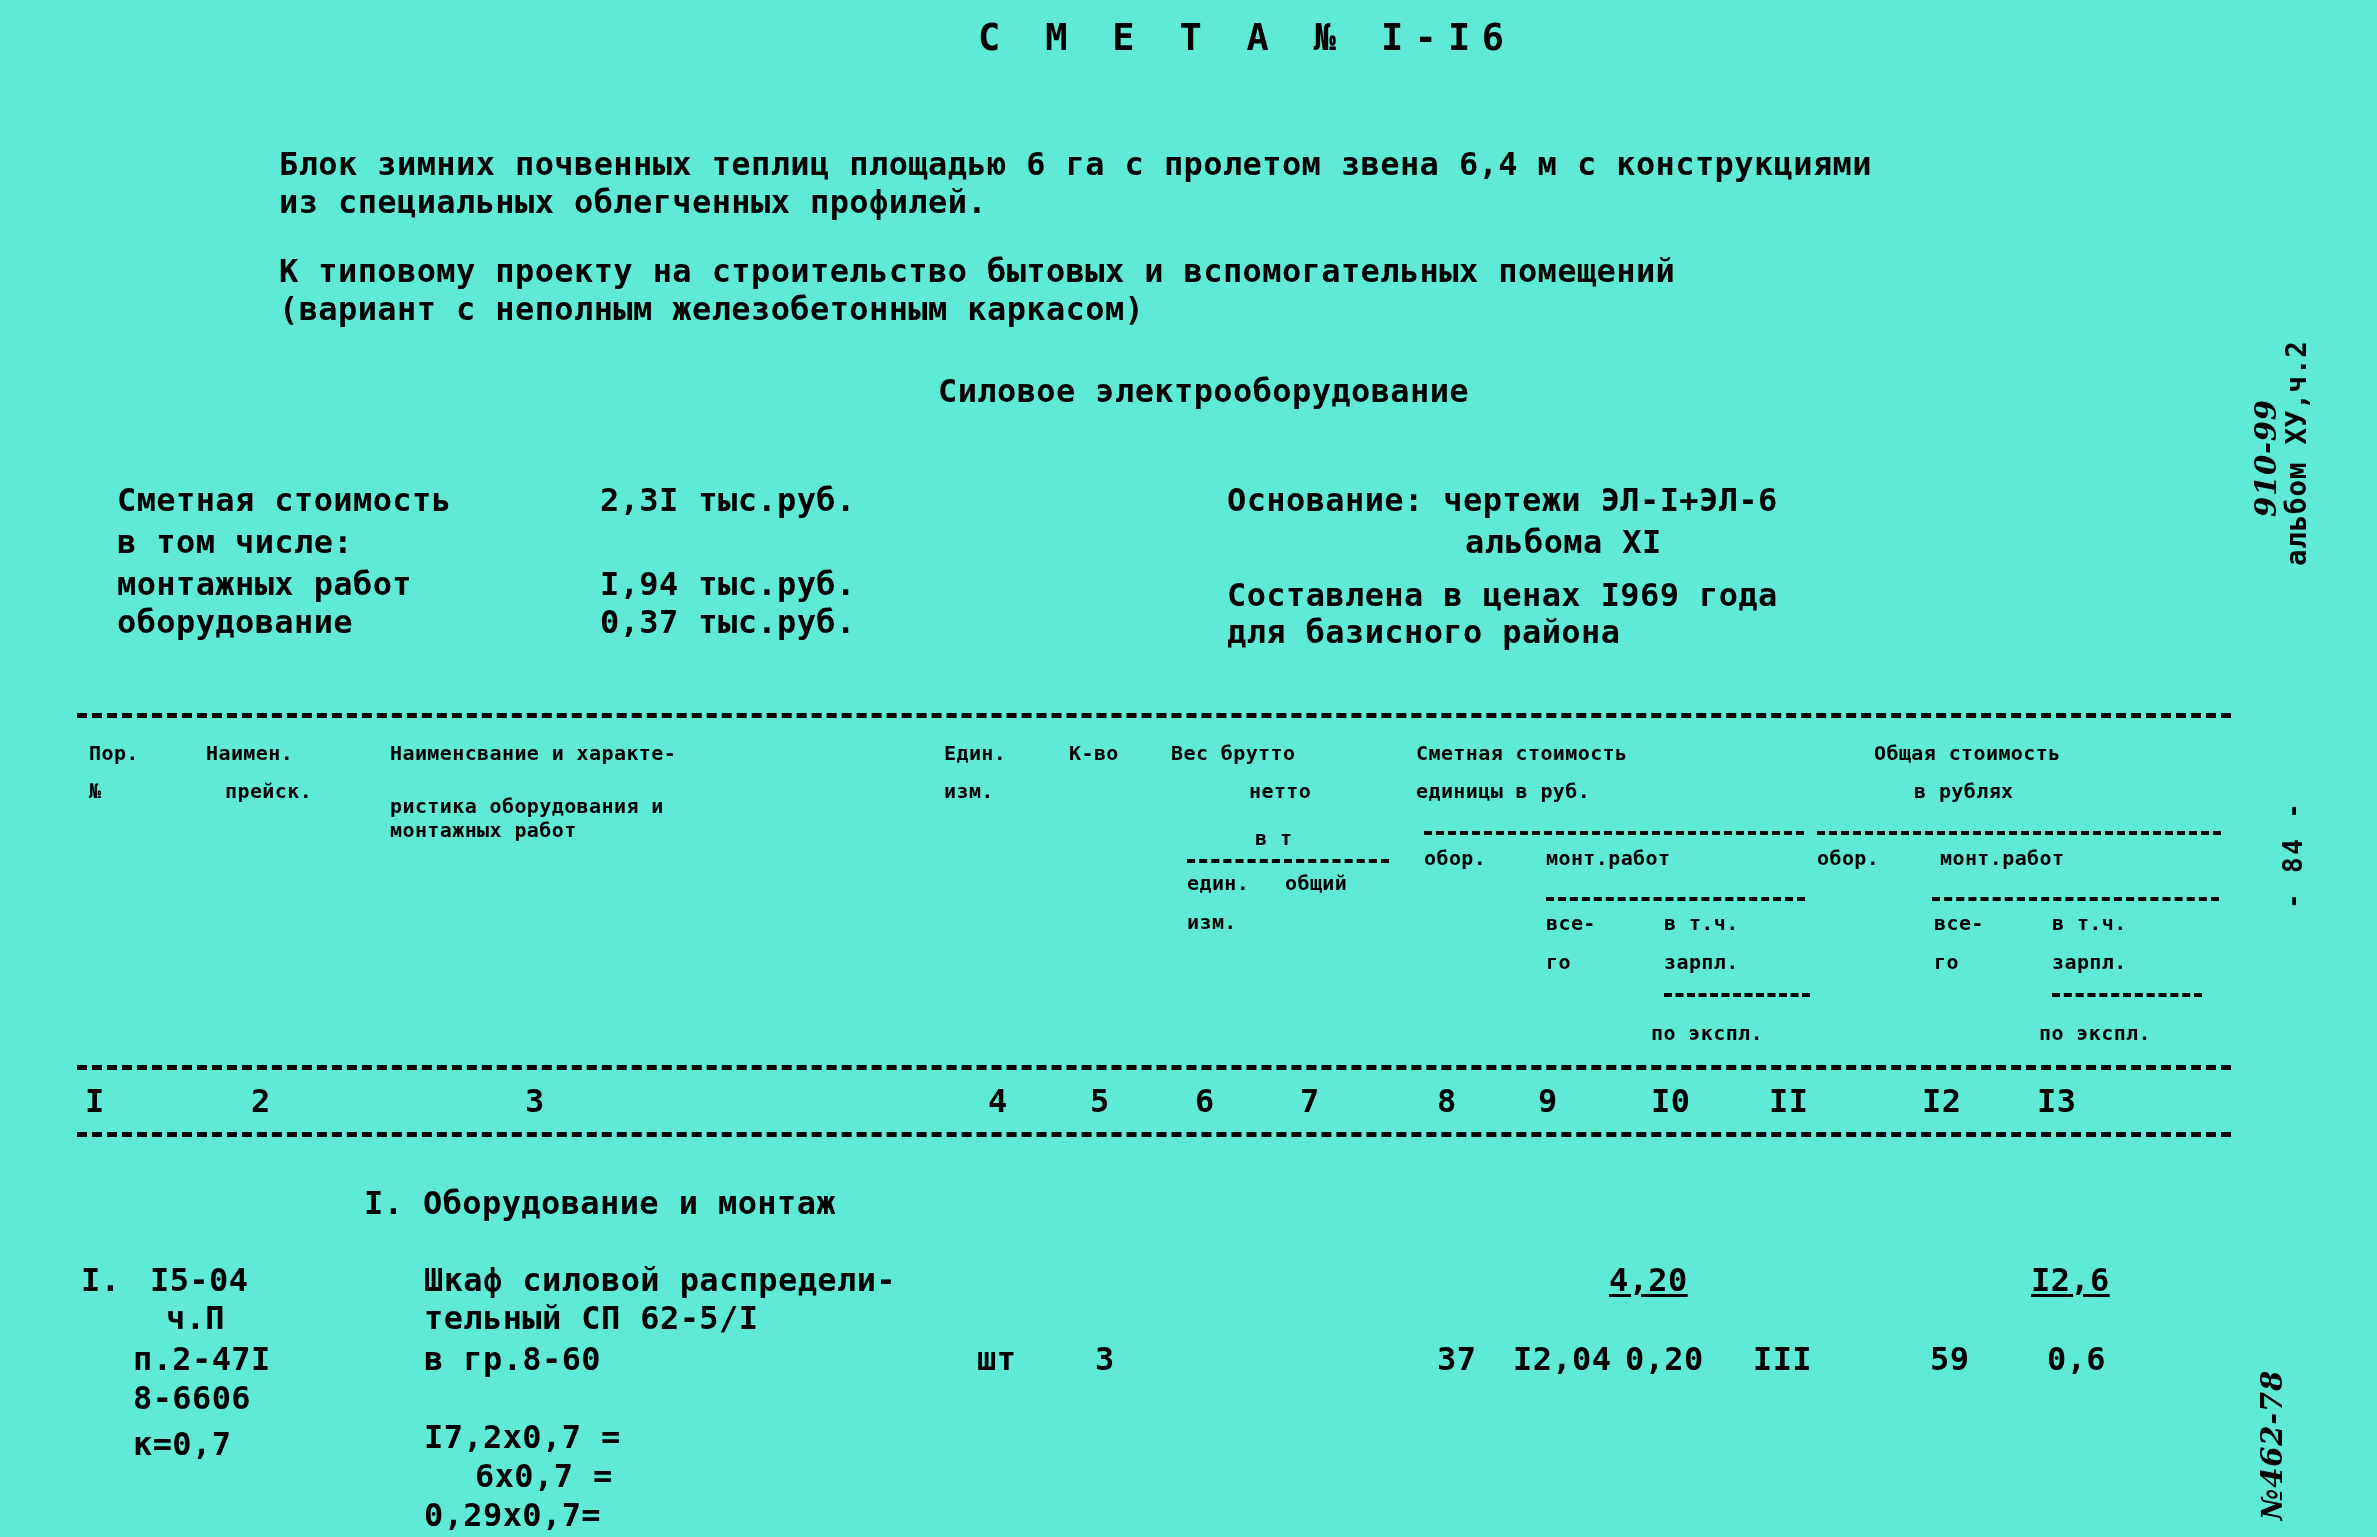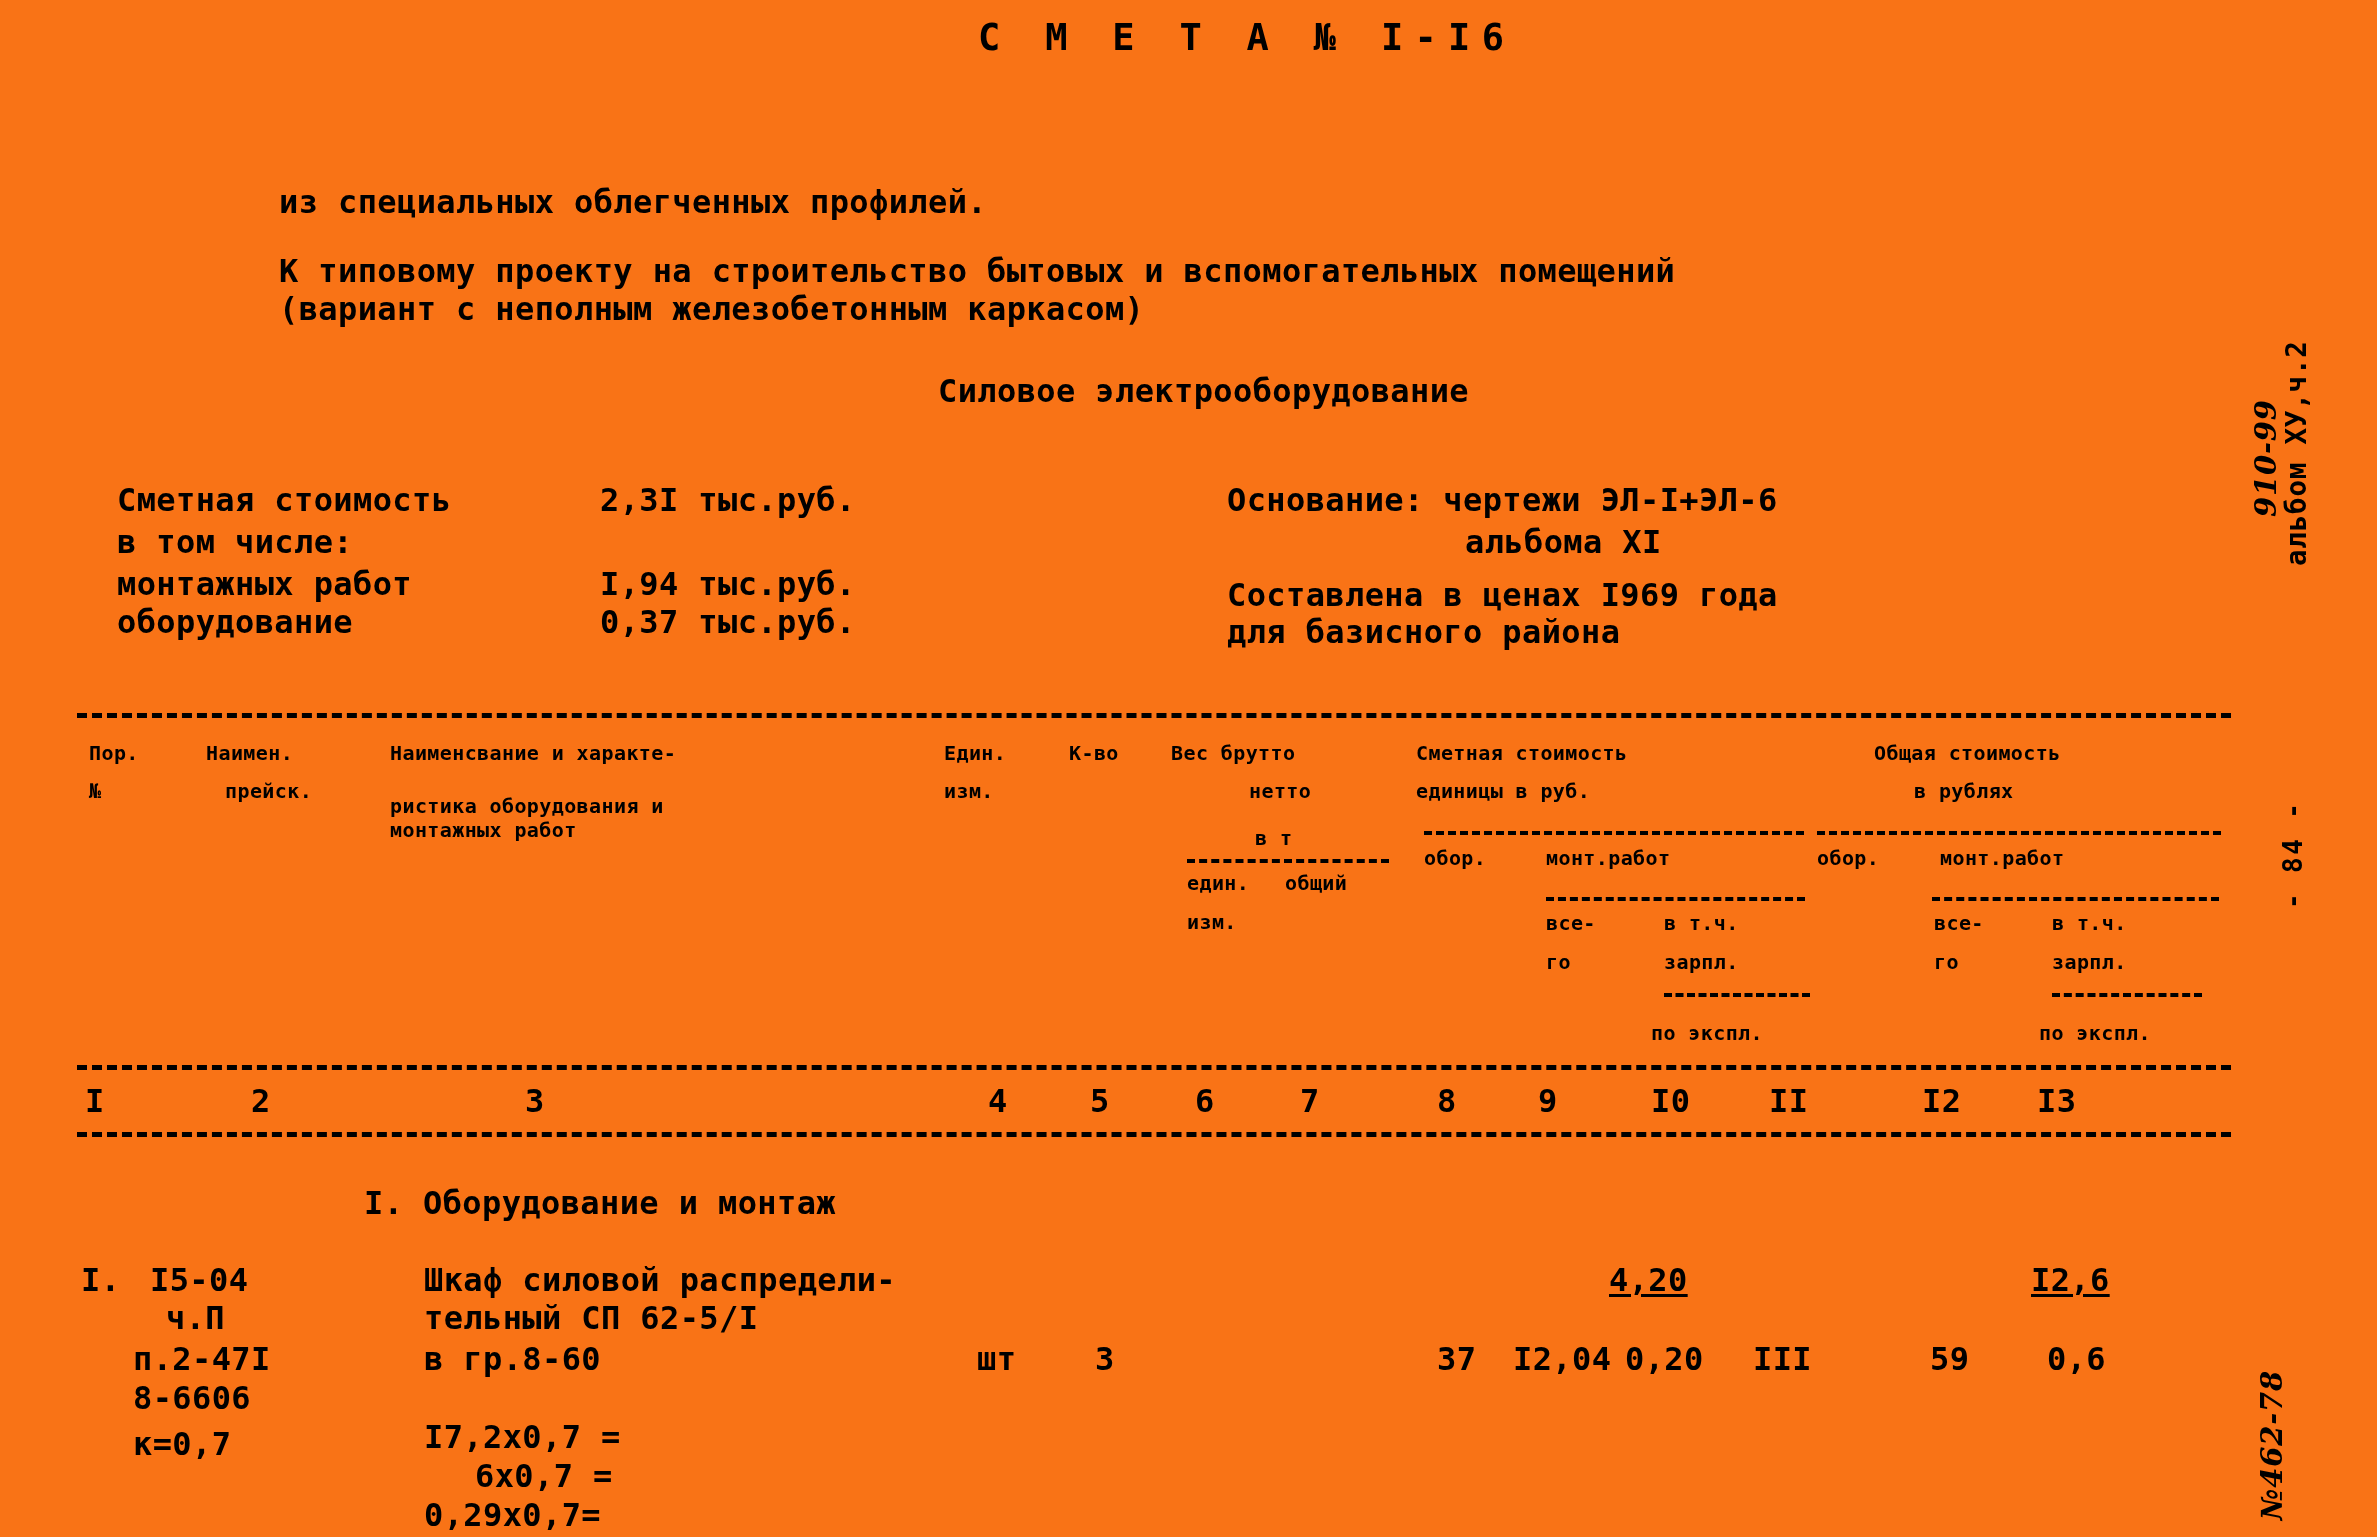--- a/index.html
+++ b/index.html
@@ -8,21 +8,21 @@
     background: #ffffff;
   }
   body {
     font-family: "DejaVu Sans Mono", monospace;
     color: #000000;
   }
   #page {
     position: relative;
     width: 2377px;
     height: 1538px;
-    background: #f97316;
+    background: #5eead4;
     overflow: hidden;
     text-align: center;
   }
   .t {
     position: absolute;
     white-space: pre;
     font-family: "DejaVu Sans Mono", monospace;
     font-weight: bold;
     color: #000;
     letter-spacing: 0.4px;
@@ -98,20 +98,21 @@
     letter-spacing: 0.8px;
   }
 </style>
 </head>
 <body>
 
 <div id="page">
 
   <div class="t doc-title" style="left:978px; top:16px;">С М Е Т А № I-I6</div>
 
+  <div class="t para" style="left:279px; top:144px;">Блок зимних почвенных теплиц площадью 6 га с пролетом звена 6,4 м с конструкциями</div>
   <div class="t para" style="left:279px; top:251px;">К типовому проекту на строительство бытовых и вспомогательных помещений</div>
 
   <div class="t para" style="left:279px; top:182px;">из специальных облегченных профилей.</div>
   <div class="t para" style="left:279px; top:289px;">(вариант с неполным железобетонным каркасом)</div>
 
   <div class="t sub" style="left:938px; top:373px;">Силовое электрооборудование</div>
 
   <div class="t cost" style="left:117px; top:479px;">Сметная стоимость</div>
   <div class="t cost" style="left:117px; top:521px;">в том числе:</div>
   <div class="t cost" style="left:117px; top:563px;">монтажных работ</div>

